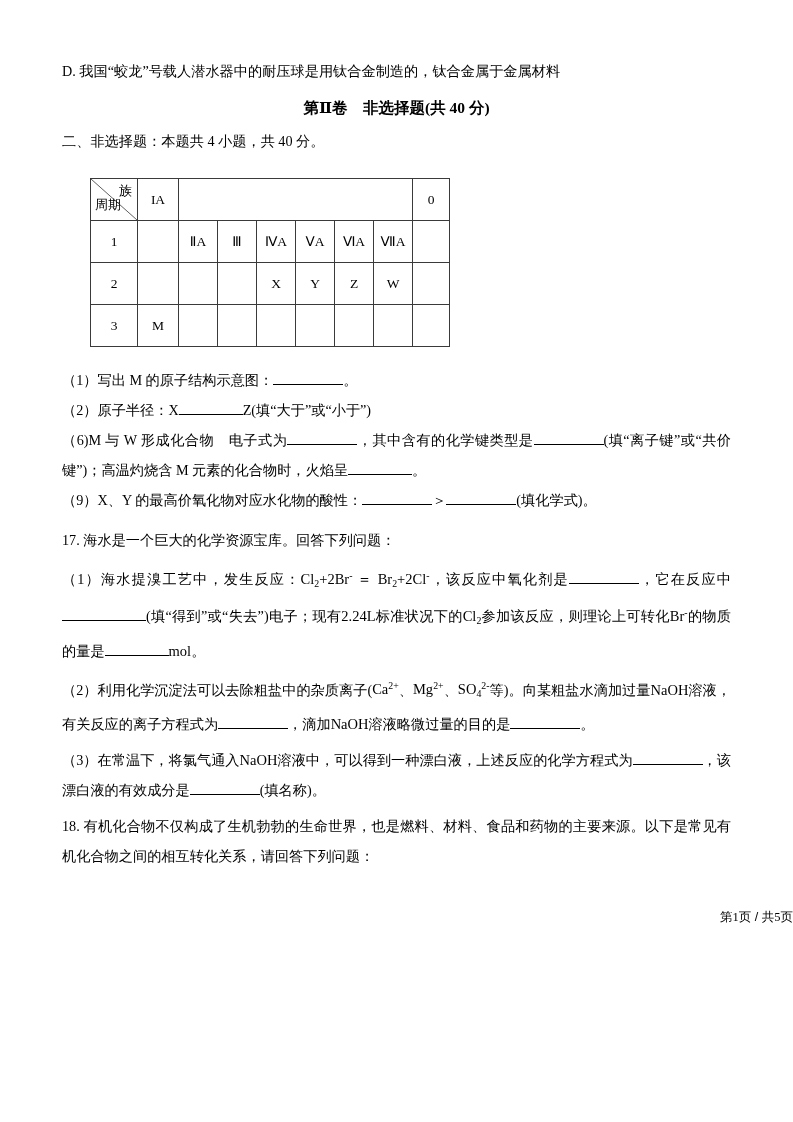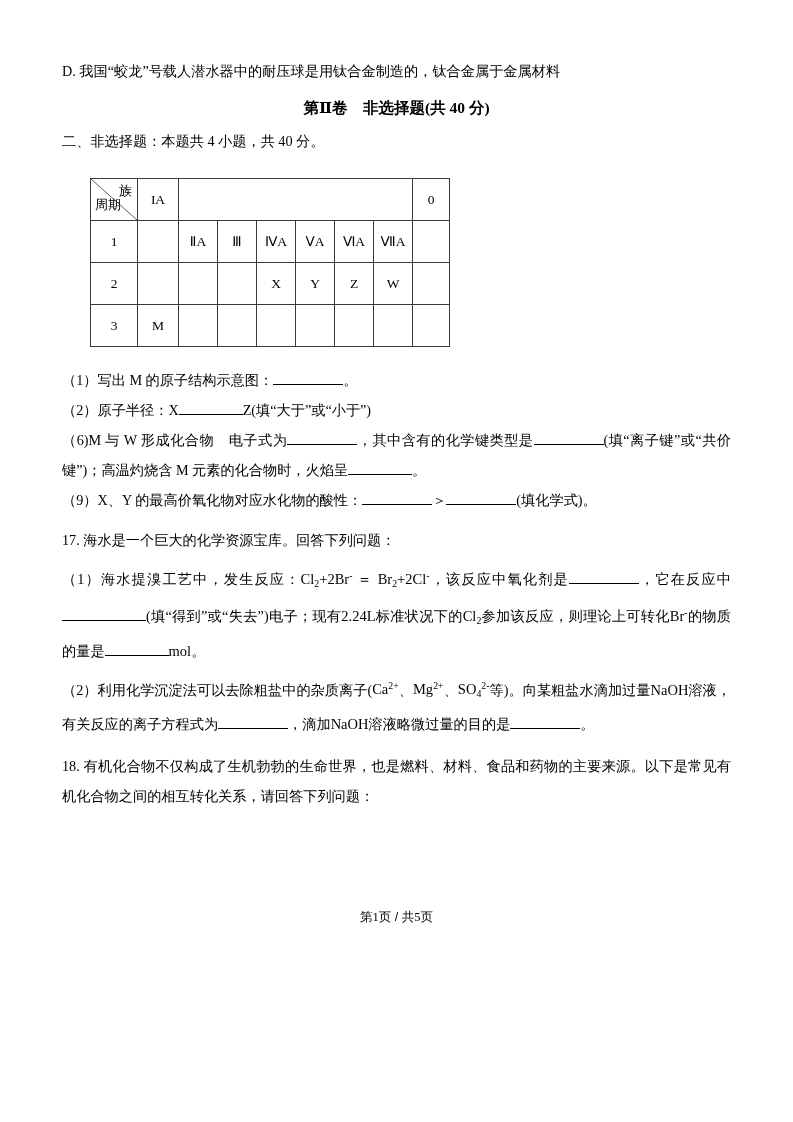--- a/index.html
+++ b/index.html
@@ -109,21 +109,21 @@
     width: 100%; height: 100%;
   }
   td.hdr-blank { height: 66px; }
   td.tall { height: 66px; }
 
   
   .footer {
     position: absolute;
     left: 0; right: 0;
     bottom: 34px;
-    text-align: center;
+    text-align: right;
     font-size: 12.5px;
     font-family: "Liberation Sans", sans-serif;
   }
   .footer .fnum { font-family: "Liberation Serif", serif; }
 </style>
 </head>
 <body>
 
 <div class="page">
 
@@ -220,20 +220,23 @@
   </div>
 
   <div class="spacer-6"></div>
 
   <div class="para">
     <span>（2）利用化学沉淀法可以去除粗盐中的杂质离子(</span><span class="formula">Ca<sup>2+</sup></span><span>、</span><span class="formula">Mg<sup>2+</sup></span><span>、</span><span class="formula">SO<sub>4</sub><sup>2-</sup></span><span>等)。向某粗盐水滴加过量</span><span class="formula">NaOH</span><span>溶液，有关反应的离子方程式为</span><span class="blank w70"></span><span>，滴加</span><span class="formula">NaOH</span><span>溶液略微过量的目的是</span><span class="blank w70"></span><span>。</span>
   </div>
 
   <div class="spacer-6"></div>
 
+  <div class="para">
+    <span>（3）在常温下，将氯气通入</span><span class="formula">NaOH</span><span>溶液中，可以得到一种漂白液，上述反应的化学方程式为</span><span class="blank w70"></span><span>，</span><span>该漂白液的有效成分是</span><span class="blank w70"></span><span>(填名称)。</span>
+  </div>
 
   <div class="spacer-6"></div>
 
   <div class="para">18. 有机化合物不仅构成了生机勃勃的生命世界，也是燃料、材料、食品和药物的主要来源。以下是常见有机化合物之间的相互转化关系，请回答下列问题：</div>
 
   <div class="footer">
     <span>第</span><span class="fnum">1</span><span>页 / 共</span><span class="fnum">5</span><span>页</span>
   </div>
 
 </div>

